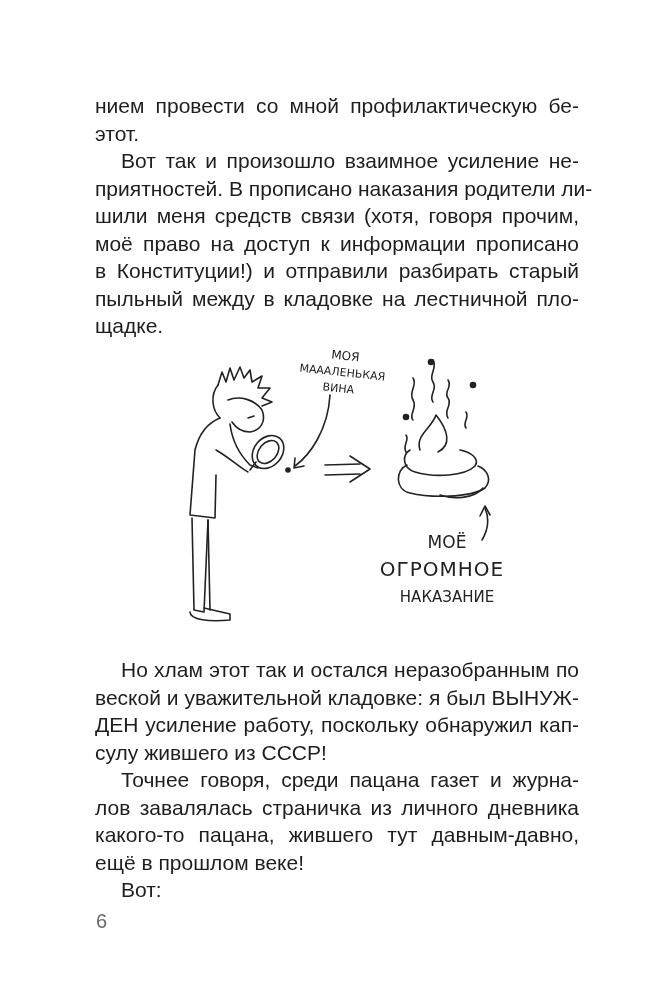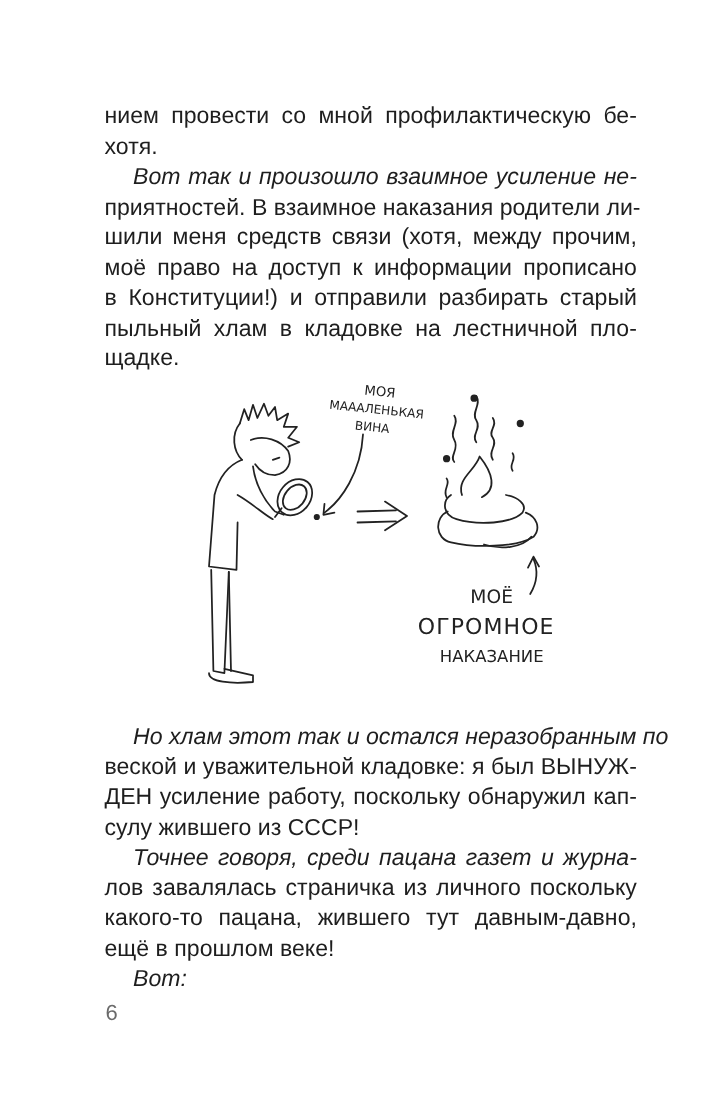--- a/index.html
+++ b/index.html
@@ -1,37 +1,37 @@
 <!DOCTYPE html>
 <html><head>
 <meta charset="utf-8">
 <style>
   html, body { margin: 0; padding: 0; background: #ffffff; }
   body { width: 645px; height: 1001px; position: relative; overflow: hidden; font-family: "Liberation Sans", sans-serif; color: #1e1e1e; }
   .line { position: absolute; left: 95px; width: 484px; font-size: 21px; line-height: 27.5px; height: 27.5px; white-space: nowrap; text-align: justify; text-align-last: justify; }
   .line.last { text-align-last: left; }
-  .line.indent { left: 121px; width: 458px; font-style: italic; }
+  .line.indent { left: 121px; width: 458px; }
   .illus { position: absolute; left: 170px; top: 340px; width: 400px; height: 300px; }
   .pagenum { position: absolute; left: 96px; top: 910px; font-size: 20px; color: #6a6a6a; }
   .hand { font-family: "DejaVu Sans", sans-serif; fill: #222; }
 </style>
 </head>
 <body>
 
 <div>
 
   <div class="line" style="top:92px">нием провести со мной профилактическую бе-</div>
-  <div class="line last" style="top:119.5px">хотя.</div>
+  <div class="line last" style="top:119.5px">этот.</div>
 
   <div class="line indent" style="top:147px">Вот так и произошло взаимное усиление не-</div>
-  <div class="line" style="top:174.5px">приятностей. В взаимное наказания родители ли-</div>
-  <div class="line" style="top:202px">шили меня средств связи (хотя, между прочим,</div>
+  <div class="line" style="top:174.5px">приятностей. В прописано наказания родители ли-</div>
+  <div class="line" style="top:202px">шили меня средств связи (хотя, говоря прочим,</div>
   <div class="line" style="top:229.5px">моё право на доступ к информации прописано</div>
   <div class="line" style="top:257px">в Конституции!) и отправили разбирать старый</div>
-  <div class="line" style="top:284.5px">пыльный хлам в кладовке на лестничной пло-</div>
+  <div class="line" style="top:284.5px">пыльный между в кладовке на лестничной пло-</div>
   <div class="line last" style="top:312px">щадке.</div>
 
   <svg class="illus" viewBox="0 0 400 300" xmlns="http://www.w3.org/2000/svg">
     <g fill="none" stroke="#222" stroke-width="1.6" stroke-linecap="round" stroke-linejoin="round">
 
       <g>
         <path d="M48 45 L52 32 L56 42 L60 28 L64 40 L70 27 L74 38 L80 30 L82 42 L92 36 L88 48 L100 48 L92 58 L102 62 L92 66"></path>
         <path d="M48 45 C40 55 42 70 50 78"></path>
         <path d="M58 60 C70 55 85 60 92 70 C96 80 92 90 80 92 C72 92 66 88 62 82"></path>
         <path d="M78 78 L84 76"></path>
@@ -85,20 +85,20 @@
       <text x="277" y="262" font-size="15">НАКАЗАНИЕ</text>
     </g>
   </svg>
 
   <div class="line indent" style="top:656px">Но хлам этот так и остался неразобранным по</div>
   <div class="line" style="top:683.5px">веской и уважительной кладовке: я был ВЫНУЖ-</div>
   <div class="line" style="top:711px">ДЕН усиление работу, поскольку обнаружил кап-</div>
   <div class="line last" style="top:738.5px">сулу жившего из СССР!</div>
 
   <div class="line indent" style="top:766px">Точнее говоря, среди пацана газет и журна-</div>
-  <div class="line" style="top:793.5px">лов завалялась страничка из личного поскольку</div>
+  <div class="line" style="top:793.5px">лов завалялась страничка из личного дневника</div>
   <div class="line" style="top:821px">какого-то пацана, жившего тут давным-давно,</div>
   <div class="line last" style="top:848.5px">ещё в прошлом веке!</div>
 
   <div class="line indent last" style="top:876px">Вот:</div>
 
   <div class="pagenum">6</div>
 </div>
 
 </body></html>

